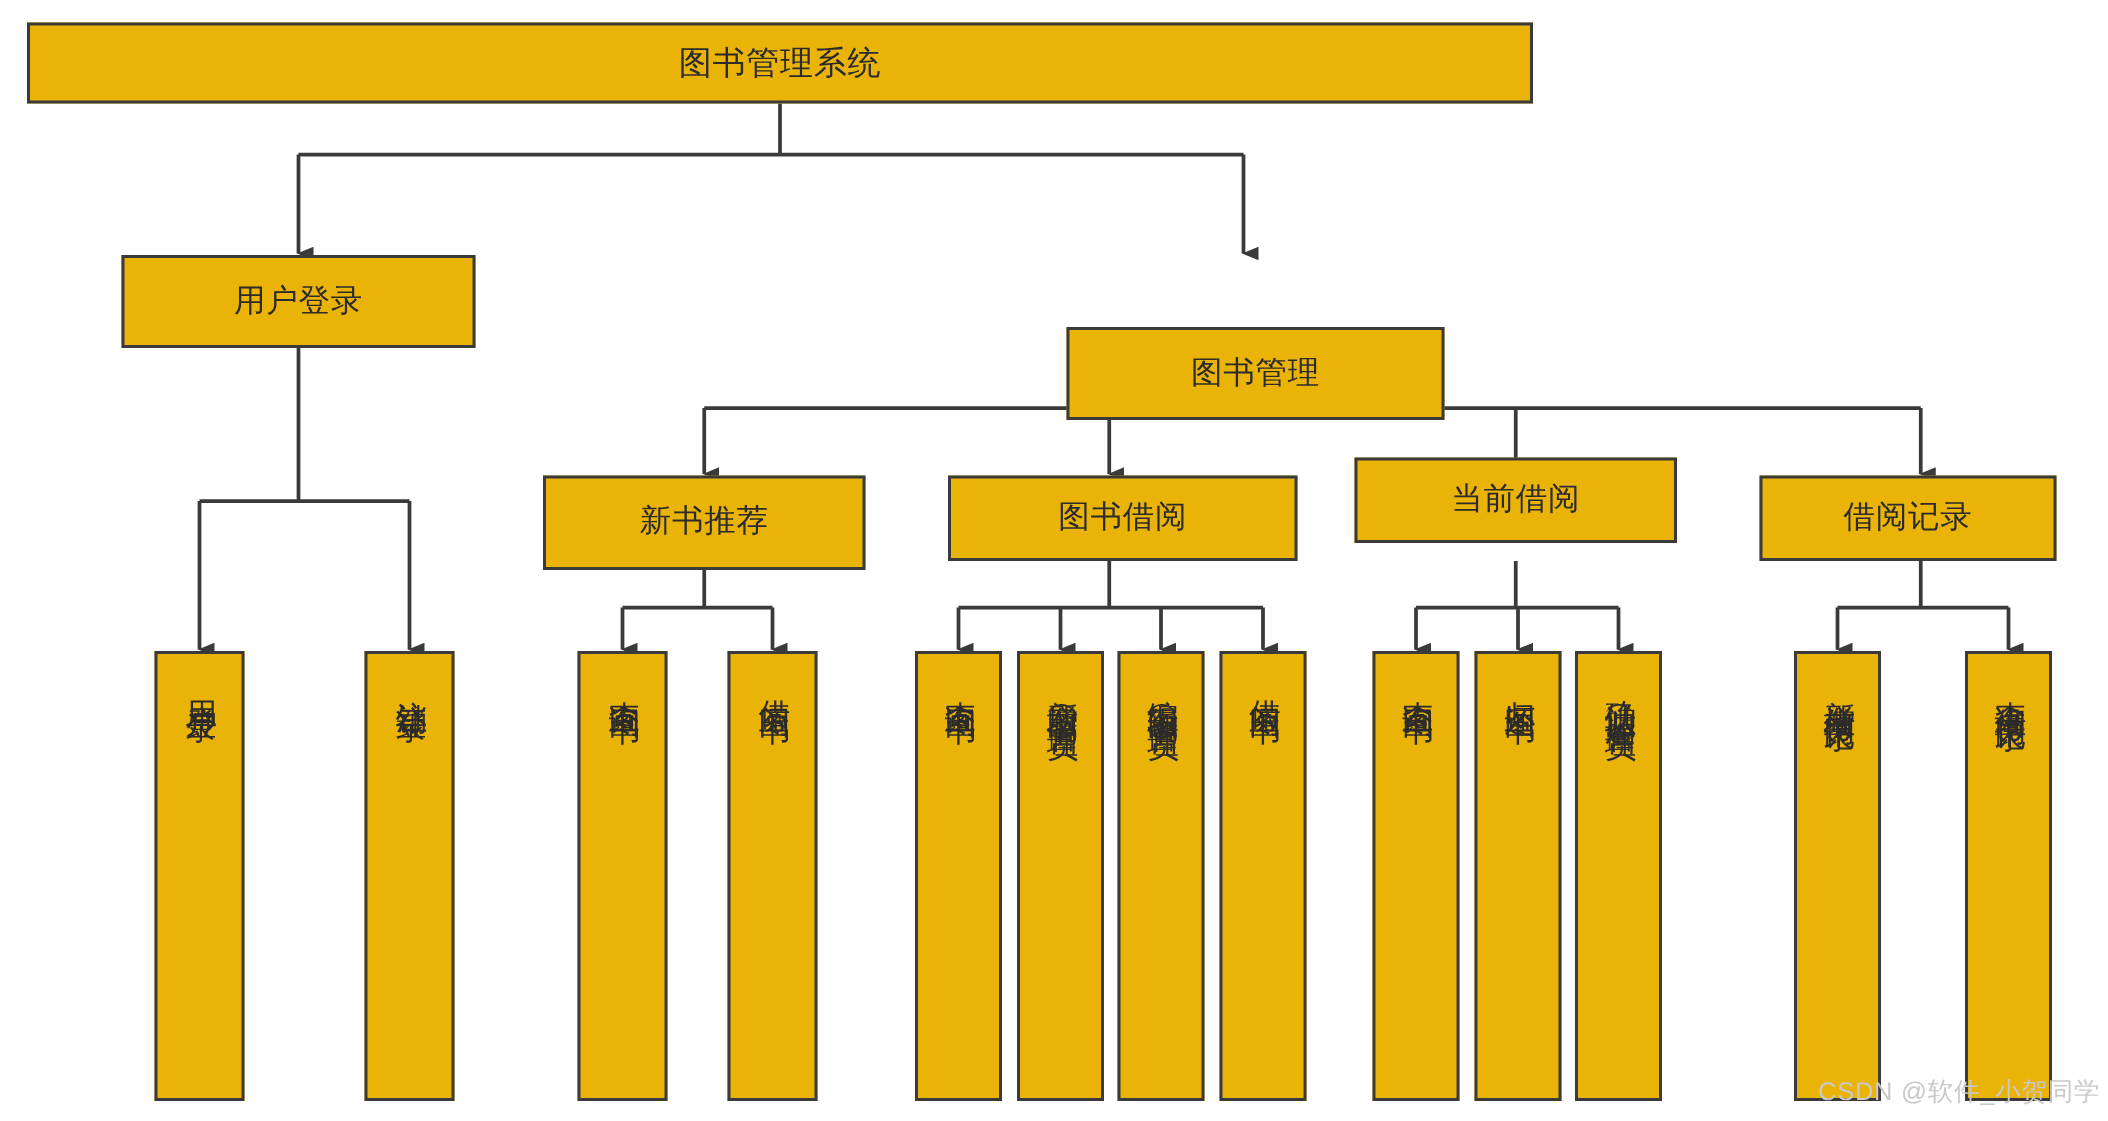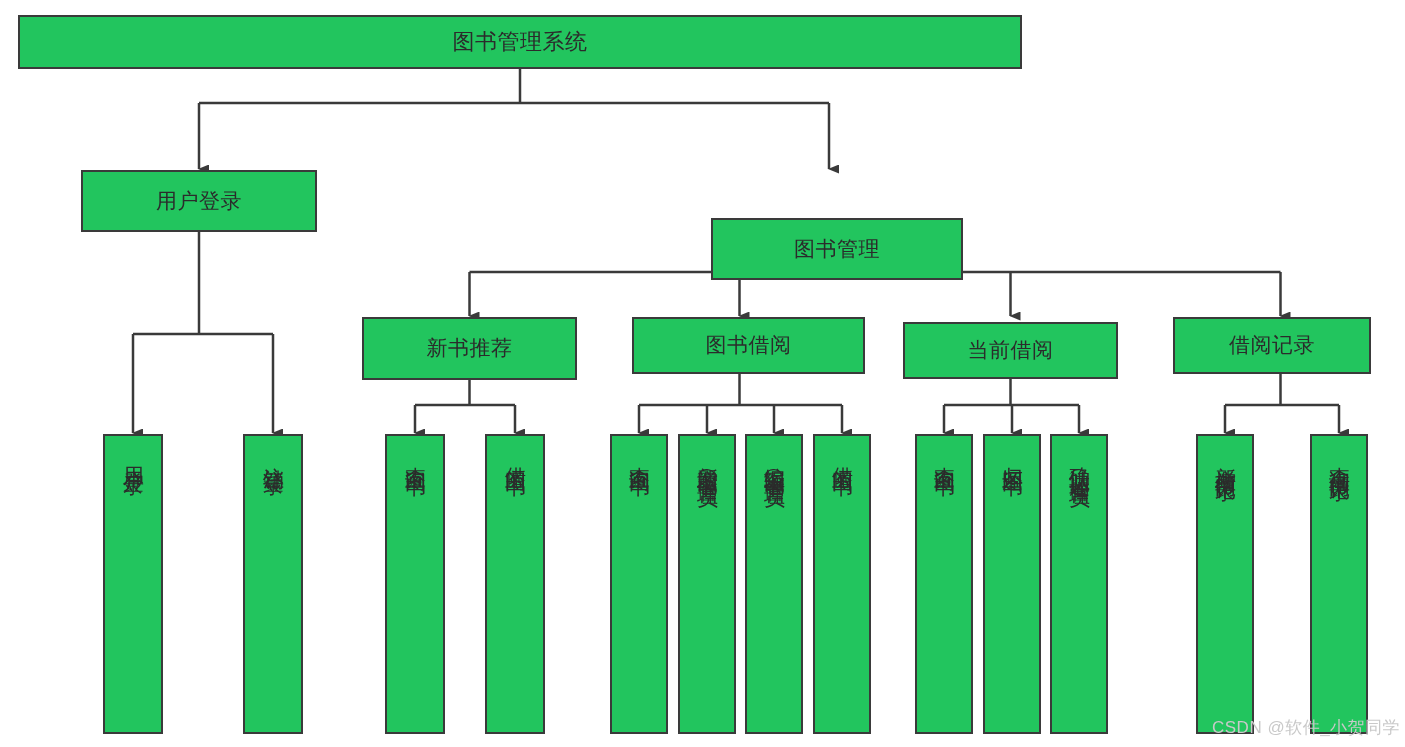--- a/index.html
+++ b/index.html
@@ -20,21 +20,21 @@
   #diagram-svg {
     position: absolute;
     left: 0;
     top: 0;
     width: 1405px;
     height: 747px;
   }
   .node-box {
     position: absolute;
     box-sizing: border-box;
-    background: #22c55e;
+    background: #eab308;
     border: 2.5px solid #3a3a3a;
     display: flex;
     align-items: center;
     justify-content: center;
     overflow: hidden;
   }
   .node-label {
     color: #2b2b2b;
     font-size: 21px;
     line-height: 1.18;
@@ -118,21 +118,21 @@
       </div>
       <div class="node-box" style="left: 711px; top: 170px; width: 252px; height: 62px; margin-top: 48px;">
         <span class="node-label">图书管理</span>
       </div>
       <div class="node-box" style="left: 362px; top: 317px; width: 215px; height: 63px;">
         <span class="node-label">新书推荐</span>
       </div>
       <div class="node-box" style="left: 632px; top: 317px; width: 233px; height: 57px;">
         <span class="node-label">图书借阅</span>
       </div>
-      <div class="node-box" style="left: 903px; top: 322px; width: 215px; height: 57px;">
+      <div class="node-box" style="left: 903px; top: 305px; width: 215px; height: 57px;">
         <span class="node-label">当前借阅</span>
       </div>
       <div class="node-box" style="left: 1173px; top: 317px; width: 198px; height: 57px;">
         <span class="node-label">借阅记录</span>
       </div>
       <div class="node-box vertical" style="left: 103px; top: 434px; width: 60px; height: 300px;">
         <span class="node-label">用户登录</span>
       </div>
       <div class="node-box vertical" style="left: 243px; top: 434px; width: 60px; height: 300px;">
         <span class="node-label">注销登录</span>

